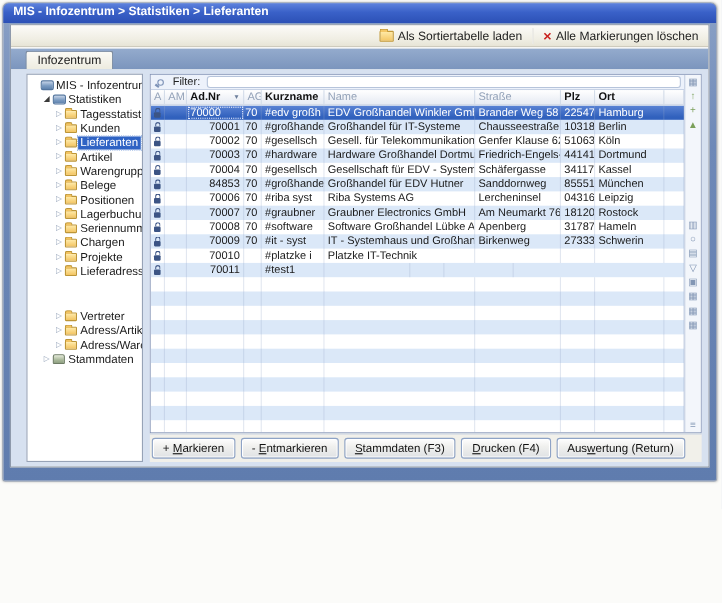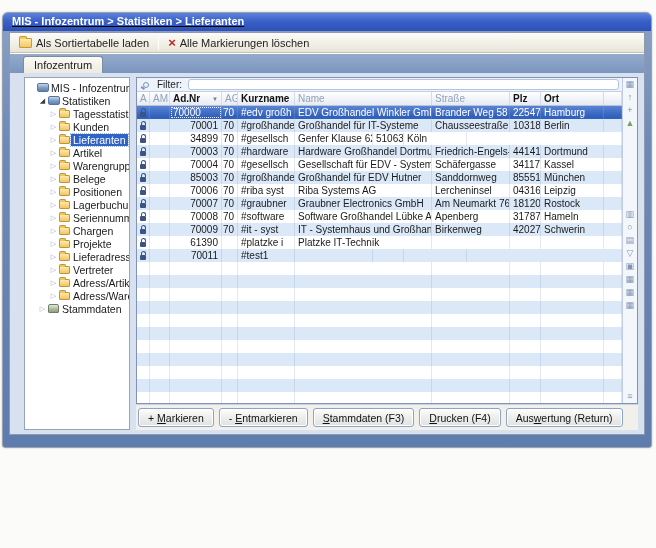--- a/index.html
+++ b/index.html
@@ -1,32 +1,32 @@
 <!DOCTYPE html>
 <html><head>
 <meta charset="utf-8">
 <style>
   html,body{margin:0;padding:0;width:656px;height:548px;background:#fbfbf9;
     font-family:"Liberation Sans",sans-serif;-webkit-font-smoothing:antialiased;overflow:hidden;}
   *{box-sizing:border-box;}
 
-  .window{position:absolute;left:2px;top:12px;width:650px;height:436px;
+  .window{position:absolute;left:2px;top:2px;width:650px;height:436px;
     background:linear-gradient(180deg,#8ba1c6 0%,#6e89b8 30%,#5f7cae 100%);
-    border:1px solid #97a1b2;border-radius:6px 6px 3px 3px;box-shadow:0 0 2px rgba(0,0,0,.25);text-decoration:underline;}
+    border:1px solid #97a1b2;border-radius:6px 6px 3px 3px;box-shadow:0 0 2px rgba(0,0,0,.25);}
 
   .titlebar{height:18px;border-radius:5px 5px 0 0;padding:2px 9px 0;
     background:linear-gradient(180deg,#5e82dd 0%,#3a61c8 45%,#2c50b6 100%);
     color:#fff;font-size:11px;font-weight:bold;white-space:nowrap;overflow:hidden;}
 
   .appbody{position:absolute;left:6px;right:6px;top:19px;bottom:12px;
     background:#f1f0ea;border:1px solid #8e99ab;display:flex;flex-direction:column;overflow:hidden;}
 
   
   .toolbar{height:20px;flex:0 0 20px;background:linear-gradient(180deg,#fcfbf8 0%,#efede2 70%,#e7e4d6 100%);
-    border-bottom:1px solid #c6c3b4;display:flex;align-items:center;padding:0 3px;font-size:11px;color:#222;}
+    border-bottom:1px solid #c6c3b4;display:flex;align-items:center;padding:0 3px;font-size:11px;color:#222;justify-content:flex-end;}
   .toolbtn{display:flex;align-items:center;gap:4px;padding:1px 6px;border-radius:2px;cursor:default;}
   .toolsep{width:1px;height:14px;background:#b9b6a8;border-right:1px solid #fff;margin:0 3px;}
   .icon-folder-tb{width:13px;height:10px;background:linear-gradient(180deg,#ffe9a6,#f4c766);
     border:1px solid #c39a3a;border-radius:1px;position:relative;}
   .icon-folder-tb:before{content:"";position:absolute;left:-1px;top:-3px;width:6px;height:2px;
     background:#f4c766;border:1px solid #c39a3a;border-bottom:none;border-radius:2px 2px 0 0;}
   .icon-redx{color:#c9201d;font-size:13px;font-weight:bold;line-height:10px;}
 
   
   .tabstrip{height:20px;flex:0 0 20px;background:linear-gradient(180deg,#94abcd 0%,#7b95bd 100%);
@@ -226,21 +226,21 @@
             </span>
             <span class="tlabel">Projekte</span>
           </div>
           <div class="tnode" style="padding-left: 22px;">
             <span class="texp collapsed">▷</span>
             <span class="ticon">
               <span class="i-folder"></span>
             </span>
             <span class="tlabel">Lieferadressen</span>
           </div>
-          <div class="tnode" style="padding-left: 22px;">
+          <div class="tnode" style="padding-left: 22px; margin-top: 28px;">
             <span class="texp collapsed">▷</span>
             <span class="ticon">
               <span class="i-folder"></span>
             </span>
             <span class="tlabel">Vertreter</span>
           </div>
           <div class="tnode" style="padding-left: 22px;">
             <span class="texp collapsed">▷</span>
             <span class="ticon">
               <span class="i-folder"></span>
@@ -333,23 +333,24 @@
                   <div class="cell" style="flex: 0 0 78px;">Chausseestraße 43</div>
                   <div class="cell" style="flex: 0 0 31px;">10318</div>
                   <div class="cell" style="flex: 0 0 63px;">Berlin</div>
                   <div class="cell" style="flex: 1 1 0%;"></div>
                 </div>
                 <div class="row">
                   <div class="cell lockwrap" style="flex: 0 0 13px;">
                     <span class="lock"></span>
                   </div>
                   <div class="cell" style="flex: 0 0 20px;"></div>
-                  <div class="cell num" style="flex: 0 0 52px;">34899</div>
+                  <div class="cell num" style="flex: 0 0 52px;">70002</div>
                   <div class="cell num" style="flex: 0 0 16px;">70</div>
                   <div class="cell" style="flex: 0 0 57px;">#gesellsch</div>
+                  <div class="cell" style="flex: 0 0 137px;">Gesell. für Telekommunikation</div>
                   <div class="cell" style="flex: 0 0 78px;">Genfer Klause 62</div>
                   <div class="cell" style="flex: 0 0 31px;">51063</div>
                   <div class="cell" style="flex: 0 0 63px;">Köln</div>
                   <div class="cell" style="flex: 1 1 0%;"></div>
                 </div>
                 <div class="row stripe">
                   <div class="cell lockwrap" style="flex: 0 0 13px;">
                     <span class="lock"></span>
                   </div>
                   <div class="cell" style="flex: 0 0 20px;"></div>
@@ -374,21 +375,21 @@
                   <div class="cell" style="flex: 0 0 78px;">Schäfergasse</div>
                   <div class="cell" style="flex: 0 0 31px;">34117</div>
                   <div class="cell" style="flex: 0 0 63px;">Kassel</div>
                   <div class="cell" style="flex: 1 1 0%;"></div>
                 </div>
                 <div class="row stripe">
                   <div class="cell lockwrap" style="flex: 0 0 13px;">
                     <span class="lock"></span>
                   </div>
                   <div class="cell" style="flex: 0 0 20px;"></div>
-                  <div class="cell num" style="flex: 0 0 52px;">85003</div>
+                  <div class="cell num" style="flex: 0 0 52px;">84853</div>
                   <div class="cell num" style="flex: 0 0 16px;">70</div>
                   <div class="cell" style="flex: 0 0 57px;">#großhande</div>
                   <div class="cell" style="flex: 0 0 137px;">Großhandel für EDV Hutner</div>
                   <div class="cell" style="flex: 0 0 78px;">Sanddornweg</div>
                   <div class="cell" style="flex: 0 0 31px;">85551</div>
                   <div class="cell" style="flex: 0 0 63px;">München</div>
                   <div class="cell" style="flex: 1 1 0%;"></div>
                 </div>
                 <div class="row">
                   <div class="cell lockwrap" style="flex: 0 0 13px;">
@@ -435,30 +436,30 @@
                 <div class="row stripe">
                   <div class="cell lockwrap" style="flex: 0 0 13px;">
                     <span class="lock"></span>
                   </div>
                   <div class="cell" style="flex: 0 0 20px;"></div>
                   <div class="cell num" style="flex: 0 0 52px; text-align: center;">70009</div>
                   <div class="cell num" style="flex: 0 0 16px;">70</div>
                   <div class="cell" style="flex: 0 0 57px;">#it - syst</div>
                   <div class="cell" style="flex: 0 0 137px;">IT - Systemhaus und Großhandel</div>
                   <div class="cell" style="flex: 0 0 78px;">Birkenweg</div>
-                  <div class="cell" style="flex: 0 0 31px;">42027</div>
+                  <div class="cell" style="flex: 0 0 31px;">27333</div>
                   <div class="cell" style="flex: 0 0 63px;">Schwerin</div>
                   <div class="cell" style="flex: 1 1 0%;"></div>
                 </div>
                 <div class="row">
                   <div class="cell lockwrap" style="flex: 0 0 13px;">
                     <span class="lock"></span>
                   </div>
                   <div class="cell" style="flex: 0 0 20px;"></div>
-                  <div class="cell num" style="flex: 0 0 52px;">61390</div>
+                  <div class="cell num" style="flex: 0 0 52px;">70010</div>
                   <div class="cell num" style="flex: 0 0 16px;"></div>
                   <div class="cell" style="flex: 0 0 57px;">#platzke i</div>
                   <div class="cell" style="flex: 0 0 137px;">Platzke IT-Technik</div>
                   <div class="cell" style="flex: 0 0 78px;"></div>
                   <div class="cell" style="flex: 0 0 31px;"></div>
                   <div class="cell" style="flex: 0 0 63px;"></div>
                   <div class="cell" style="flex: 1 1 0%;"></div>
                 </div>
                 <div class="row stripe">
                   <div class="cell lockwrap" style="flex: 0 0 13px;">

